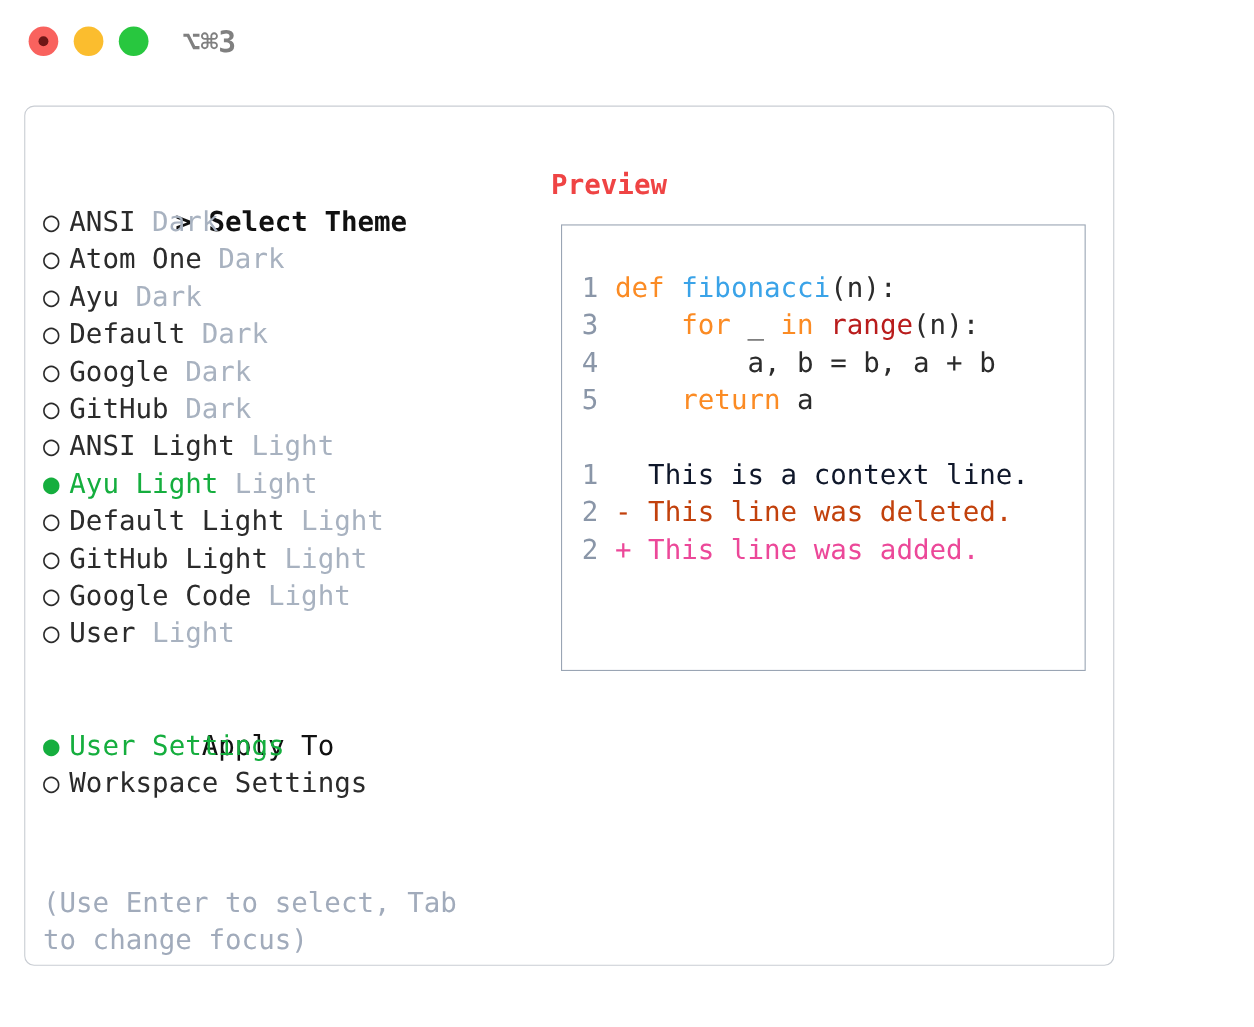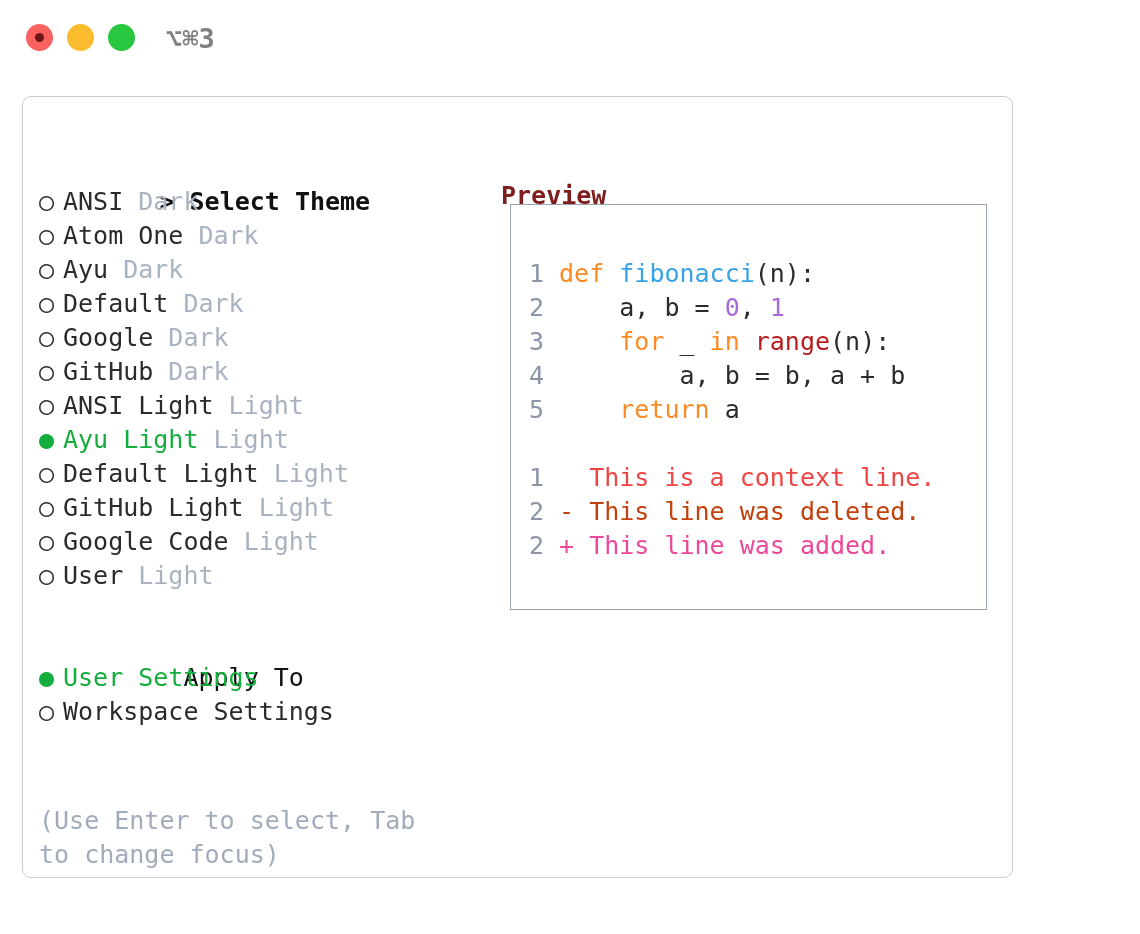--- a/index.html
+++ b/index.html
@@ -138,38 +138,37 @@
   .right-col {
     position: absolute;
     left: 478px;
     top: 54px;
     width: 500px;
   }
   .preview-title {
     font-size: 25px;
     line-height: 34px;
     font-weight: bold;
-    color: #7f1d1d;
-    white-space: pre;
-    margin-top: 28px;
+    color: #ef4444;
+    white-space: pre;
   }
   .code-box {
     position: absolute;
     left: 9px;
     top: 53px;
     width: 477px;
     height: 406px;
     border: 1.6px solid #9aa5b4;
     box-sizing: border-box;
     background: #ffffff;
   }
   .code-inner {
     position: absolute;
     left: 7px;
-    top: 52px;
+    top: 40px;
     right: 6px;
   }
   .code-line {
     height: 34px;
     line-height: 34px;
     font-size: 25px;
     white-space: pre;
     color: #2b2b2b;
   }
   .ln {
@@ -178,21 +177,21 @@
     text-align: right;
     color: #8a96a8;
   }
   .code-gap { height: 34px; }
 
   .tok-kw   { color: #fb8b24; }
   .tok-fn   { color: #3aa3e8; }
   .tok-num  { color: #a46bd8; }
   .tok-call { color: #b91c1c; }
   .tok-txt  { color: #2b2b2b; }
-  .tok-ctx  { color: #ef4444; }
+  .tok-ctx  { color: #0f172a; }
   .tok-del  { color: #c2410c; }
   .tok-add  { color: #ec4899; }
 </style>
 </head>
 <body>
 
 <div class="window">
 
   <div class="titlebar">
     <div class="dots">
@@ -242,21 +241,20 @@
       <div class="hint">(Use Enter to select, Tab to change focus)</div>
     </div>
 
     <div class="right-col">
       <div class="preview-title">Preview</div>
 
       <div class="code-box">
         <div class="code-inner">
           <div id="code-lines">
               <div class="code-line"><span class="ln">1</span><span> </span><span class="tok-kw">def </span><span class="tok-fn">fibonacci</span><span class="tok-txt">(n):</span></div>
-              <div class="code-line"><span class="ln">2</span><span> </span><span class="tok-txt">    a, b = </span><span class="tok-num">0</span><span class="tok-txt">, </span><span class="tok-num">1</span></div>
               <div class="code-line"><span class="ln">3</span><span> </span><span class="tok-txt">    </span><span class="tok-kw">for</span><span class="tok-txt"> _ </span><span class="tok-kw">in</span><span class="tok-txt"> </span><span class="tok-call">range</span><span class="tok-txt">(n):</span></div>
               <div class="code-line"><span class="ln">4</span><span> </span><span class="tok-txt">        a, b = b, a + b</span></div>
               <div class="code-line"><span class="ln">5</span><span> </span><span class="tok-txt">    </span><span class="tok-kw">return</span><span class="tok-txt"> a</span></div>
             </div>
           <div class="code-gap"></div>
           <div id="diff-lines">
               <div class="code-line"><span class="ln">1</span><span> </span><span class="tok-ctx">  This is a context line.</span></div>
               <div class="code-line"><span class="ln">2</span><span> </span><span class="tok-del">- This line was deleted.</span></div>
               <div class="code-line"><span class="ln">2</span><span> </span><span class="tok-add">+ This line was added.</span></div>
             </div>

